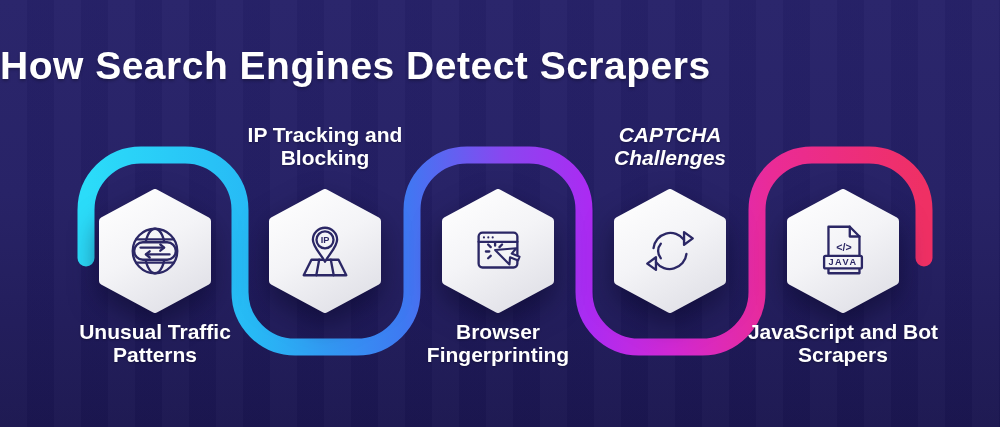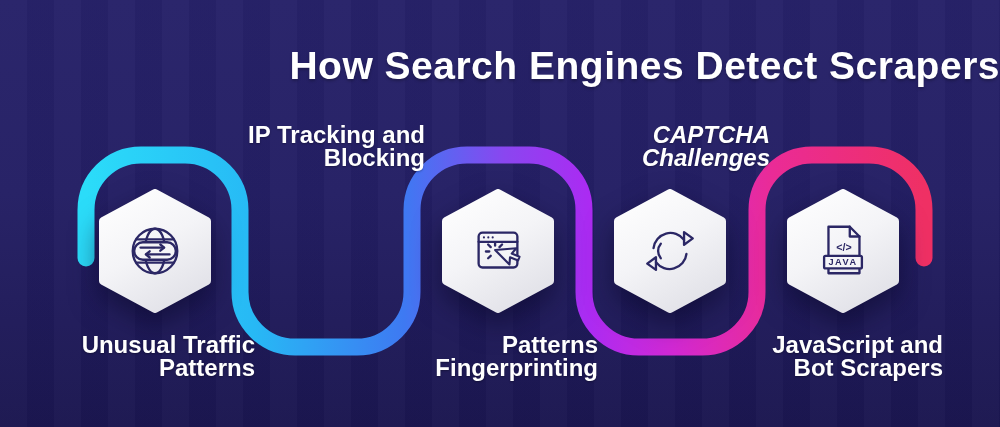--- a/index.html
+++ b/index.html
@@ -7,40 +7,40 @@
     position:relative;
     width:1000px;height:427px;
     overflow:hidden;
     font-family:"Liberation Sans", sans-serif;
     background:
       repeating-linear-gradient(90deg, rgba(255,255,255,0.018) 0 27px, rgba(0,0,0,0.02) 27px 54px),
       linear-gradient(180deg, var(--bg-top,#272269) 0%, #241F64 45%, var(--bg-bottom,#1B1650) 100%);
   }
   .title{
     position:absolute;left:0;top:44px;width:1000px;
-    text-align:right;
+    text-align:left;
     color:var(--text-color,#FFFFFF);
     font-size:39px;font-weight:bold;letter-spacing:.5px;
     text-shadow:0 2px 3px rgba(0,0,0,.25);
   }
   .flow-svg{position:absolute;left:0;top:0;z-index:1;}
   .hex-wrap{
     position:absolute;top:187px;width:116px;height:128px;z-index:2;
     filter:drop-shadow(0 12px 14px rgba(7,5,38,.55));
   }
   .hx0{left:97px;} .hx1{left:267px;} .hx2{left:440px;} .hx3{left:612px;} .hx4{left:785px;}
   .hex-svg{position:absolute;left:0;top:0;}
   .icon-svg{position:absolute;left:27px;top:33px;}
   .step-label{
     position:absolute;width:200px;z-index:2;
-    text-align:right;color:var(--text-color,#FFFFFF);
-    font-size:24px;font-weight:bold;line-height:23px;
+    text-align:center;color:var(--text-color,#FFFFFF);
+    font-size:21px;font-weight:bold;line-height:23px;
     text-shadow:0 1px 2px rgba(0,0,0,.3);
   }
-  .lbl-above{top:123px;} .lbl-below{top:333px;}
+  .lbl-above{top:123px;} .lbl-below{top:320px;}
   .lx0{left:55px;} .lx1{left:225px;} .lx2{left:398px;} .lx3{left:570px;font-style:italic;} .lx4{left:743px;}
 </style>
 </head>
 <body>
 
 <div class="stage">
 
   <div class="title">How Search Engines Detect Scrapers</div>
 
   <svg class="flow-svg" width="1000" height="427" viewBox="0 0 1000 427">
@@ -79,20 +79,33 @@
       <line x1="13" y1="44" x2="51" y2="44"></line>
       <rect x="10.5" y="23" width="43" height="18" rx="9" fill="#F4F4F7"></rect>
       <line x1="17" y1="28.5" x2="41" y2="28.5"></line>
       <polyline points="37.5,25.3 41.5,28.5 37.5,31.7" fill="none"></polyline>
       <line x1="47" y1="35.5" x2="23" y2="35.5"></line>
       <polyline points="26.5,32.3 22.5,35.5 26.5,38.7" fill="none"></polyline>
     </svg>
   </div>
   <div class="step-label lbl-below lx0">Unusual Traffic Patterns</div>
 
+  <div class="hex-wrap hx1">
+    <svg class="hex-svg" width="116" height="128" viewBox="0 0 116 128">
+      <path d="M58 6 L110 34 V94 L58 122 L6 94 V34 Z" fill="url(#hexGrad)" stroke="url(#hexGrad)" stroke-width="8" stroke-linejoin="round"></path>
+    </svg>
+    <svg class="icon-svg" width="62" height="62" viewBox="0 0 64 64" fill="none" stroke="#2B2765" stroke-width="2.4" stroke-linecap="round" stroke-linejoin="round">
+      <path d="M10 57 L18 41 H46 L54 57 Z"></path>
+      <path d="M26 41 L23 57"></path>
+      <path d="M38 41 L41 57"></path>
+      <path d="M32 8 a12.5 12.5 0 0 1 12.5 12.5 c0 6.8 -6.5 12.6 -12.5 22.5 c-6 -9.9 -12.5 -15.7 -12.5 -22.5 A12.5 12.5 0 0 1 32 8 Z" fill="#F4F4F7"></path>
+      <circle cx="32" cy="20.5" r="8.8"></circle>
+      <text x="32" y="24.2" text-anchor="middle" font-size="9.5" font-weight="bold" font-family="Liberation Sans, sans-serif" fill="#2B2765" stroke="none">IP</text>
+    </svg>
+  </div>
   <div class="step-label lbl-above lx1">IP Tracking and Blocking</div>
 
   <div class="hex-wrap hx2">
     <svg class="hex-svg" width="116" height="128" viewBox="0 0 116 128">
       <path d="M58 6 L110 34 V94 L58 122 L6 94 V34 Z" fill="url(#hexGrad)" stroke="url(#hexGrad)" stroke-width="8" stroke-linejoin="round"></path>
     </svg>
     <svg class="icon-svg" width="62" height="62" viewBox="0 0 64 64" fill="none" stroke="#2B2765" stroke-width="2.4" stroke-linecap="round" stroke-linejoin="round">
       <rect x="12" y="13" width="40" height="36" rx="4"></rect>
       <line x1="12" y1="22.5" x2="52" y2="22.5"></line>
       <circle cx="17.5" cy="18" r="1.1" fill="#2B2765" stroke="none"></circle>
@@ -101,21 +114,21 @@
       <line x1="29" y1="26.5" x2="29" y2="23"></line>
       <line x1="24.5" y1="28" x2="21.8" y2="25.3"></line>
       <line x1="23" y1="32.5" x2="19.5" y2="32.5"></line>
       <line x1="33.5" y1="28" x2="36.2" y2="25.3"></line>
       <line x1="24.5" y1="37" x2="21.8" y2="39.5"></line>
       <g transform="translate(29,31) rotate(-45)">
         <path d="M0 0 L0 21 L5.6 16.2 L9.2 24.4 L13 22.7 L9.5 14.7 L16.8 14.2 Z" fill="#F4F4F7" stroke-width="2.2"></path>
       </g>
     </svg>
   </div>
-  <div class="step-label lbl-below lx2">Patterns Fingerprinting</div>
+  <div class="step-label lbl-below lx2">Browser Fingerprinting</div>
 
   <div class="hex-wrap hx3">
     <svg class="hex-svg" width="116" height="128" viewBox="0 0 116 128">
       <path d="M58 6 L110 34 V94 L58 122 L6 94 V34 Z" fill="url(#hexGrad)" stroke="url(#hexGrad)" stroke-width="8" stroke-linejoin="round"></path>
     </svg>
     <svg class="icon-svg" width="62" height="62" viewBox="0 0 64 64" fill="none" stroke="#2B2765" stroke-width="2.4" stroke-linecap="round" stroke-linejoin="round">
       <path d="M15 29 A17.5 17.5 0 0 1 46.5 20.5"></path>
       <path d="M46.5 25.5 L46.5 12.5 L55.5 19 Z"></path>
       <path d="M49 35 A17.5 17.5 0 0 1 17.5 43.5"></path>
       <path d="M17.5 38.5 L17.5 51.5 L8.5 45 Z"></path>

